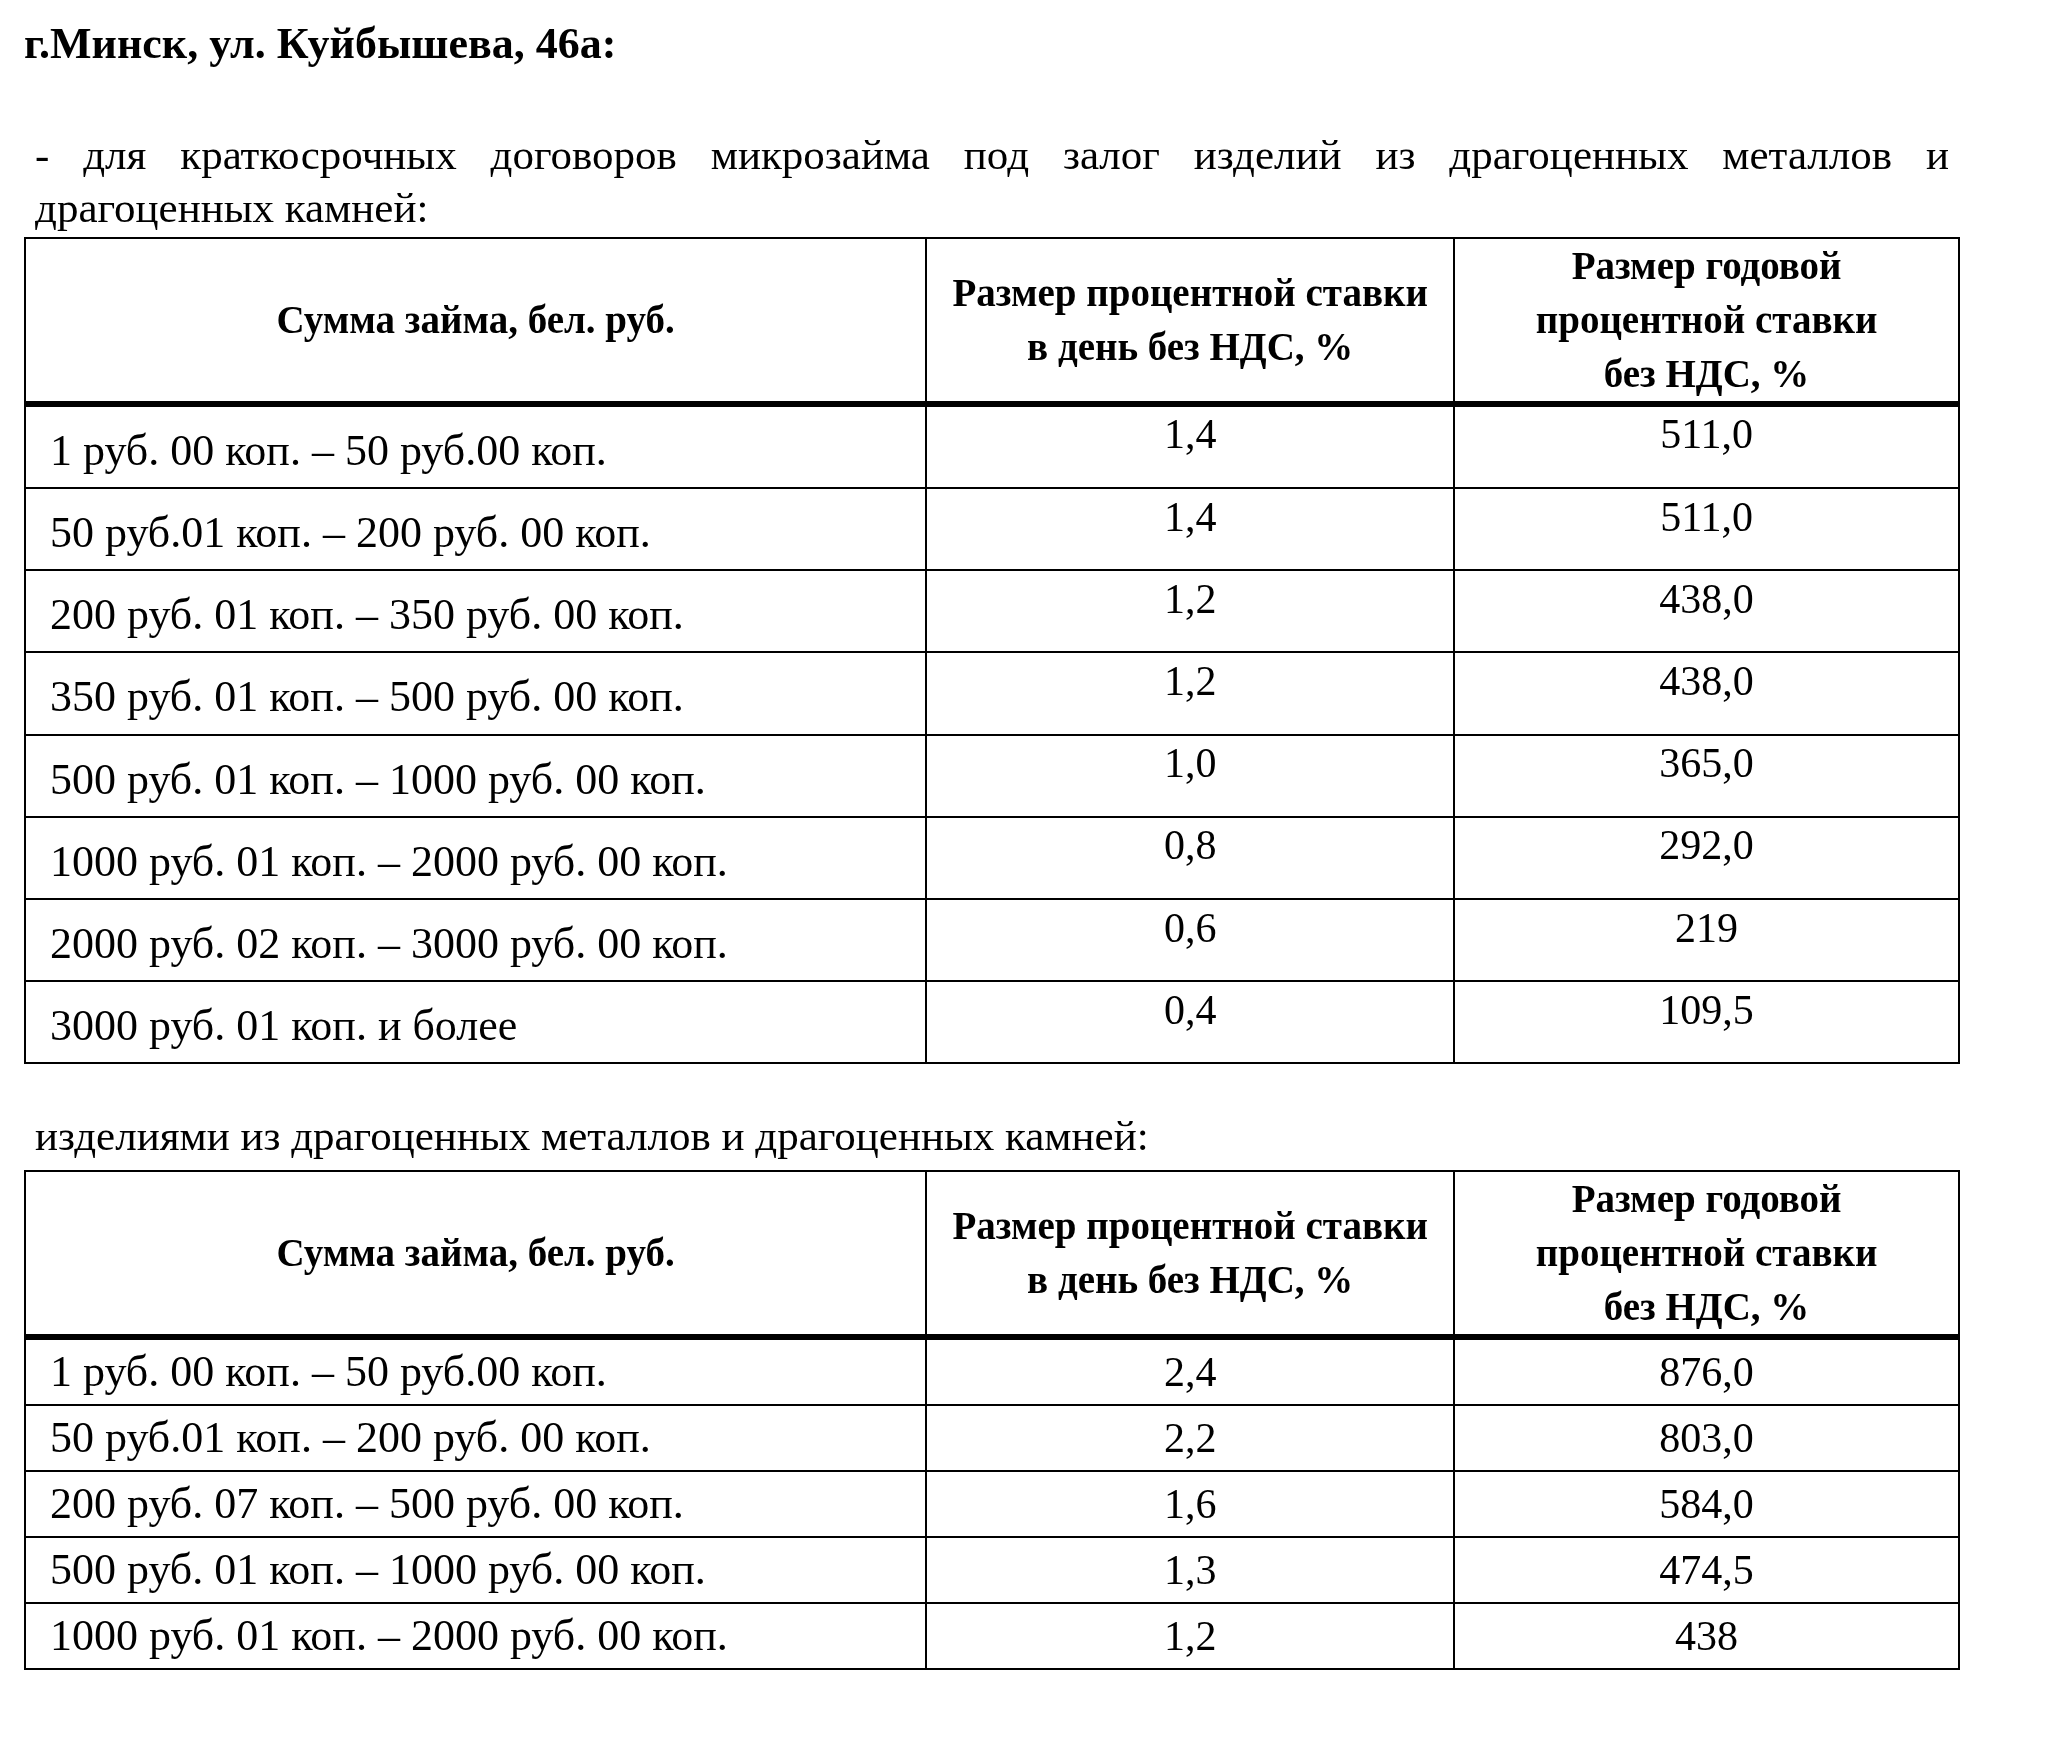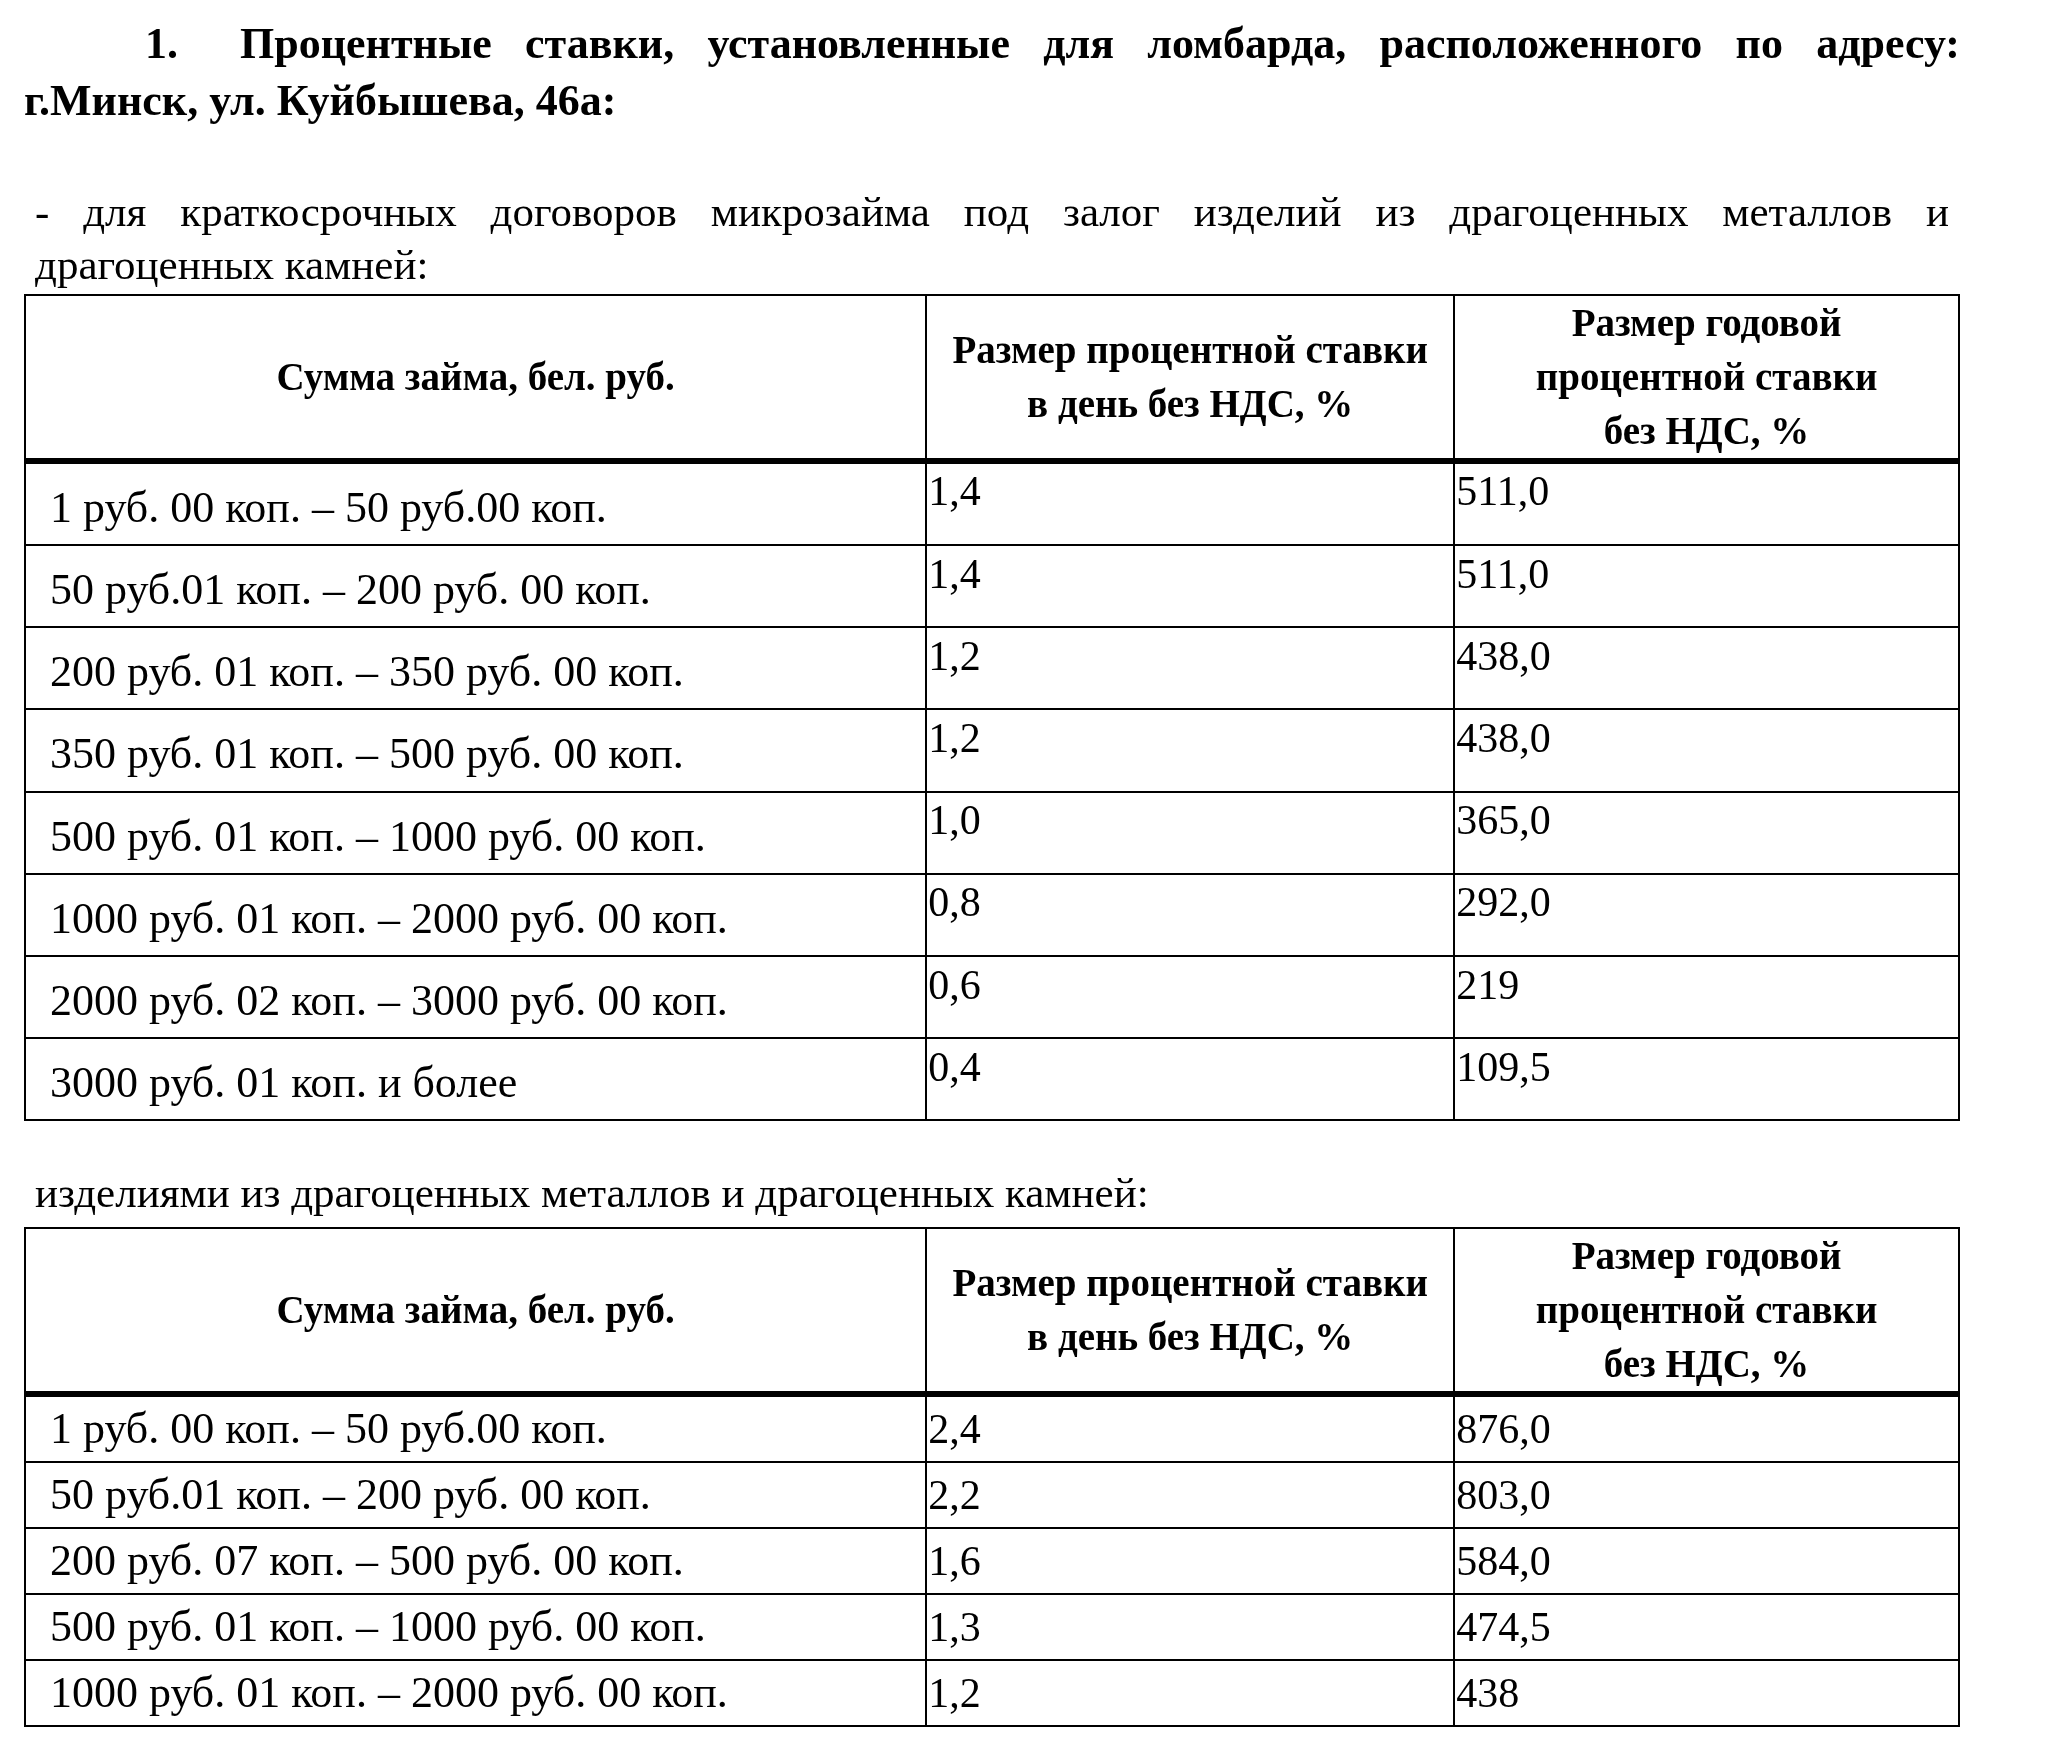--- a/index.html
+++ b/index.html
@@ -76,41 +76,40 @@
   }
   .th-line { display: block; }
 
   td.range {
     text-align: left;
     font-size: 44px;
     padding-left: 24px;
     padding-right: 5.6px;
   }
   td.val {
-    text-align: left;
+    text-align: center;
     font-size: 42px;
   }
 
   
   .t-metals td { height: 68px; }
   .t-metals td.range { vertical-align: bottom; padding-bottom: 11.2px; }
   .t-metals td.val   { vertical-align: top;    padding-top: 3.7px; }
 
   
   .t-movable td { height: 62px; }
   .t-movable td.range { vertical-align: middle; }
   .t-movable td.val   { vertical-align: middle; }
 </style>
 </head>
 <body>
 
 <div class="page">
 
   <div class="heading">
-    <span class="h-line just"><span>1.</span><span class="h-gap"></span><span>Процентные ставки, установленные для ломбарда, расположенного по адресу:</span></span>
     <span class="h-line">г.Минск, ул. Куйбышева, 46а:</span>
   </div>
 
   <p class="para para-metals">
     <span class="line just">- для краткосрочных договоров микрозайма под залог изделий из драгоценных металлов и</span>
     <span class="line">драгоценных камней:</span>
   </p>
 
   <table class="t-metals">
     <colgroup>

